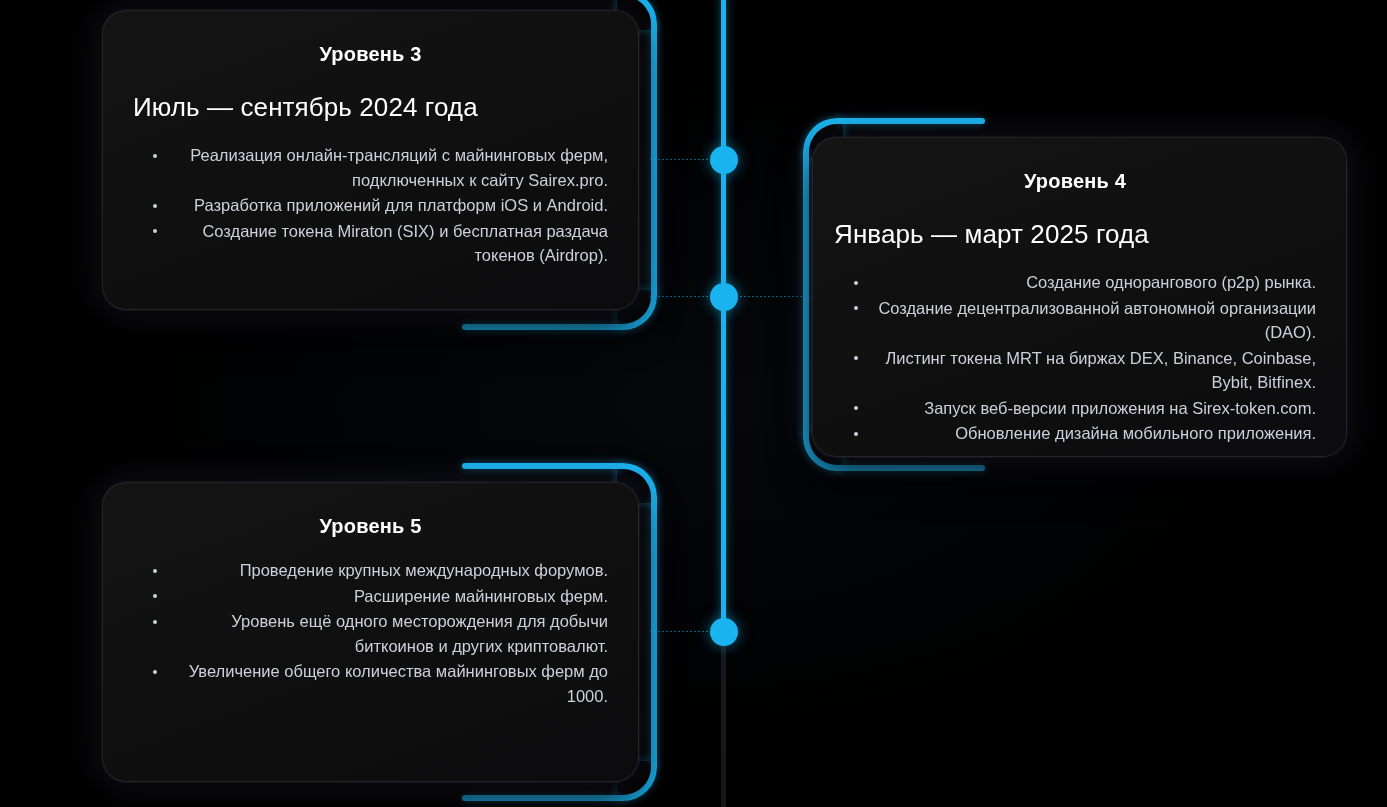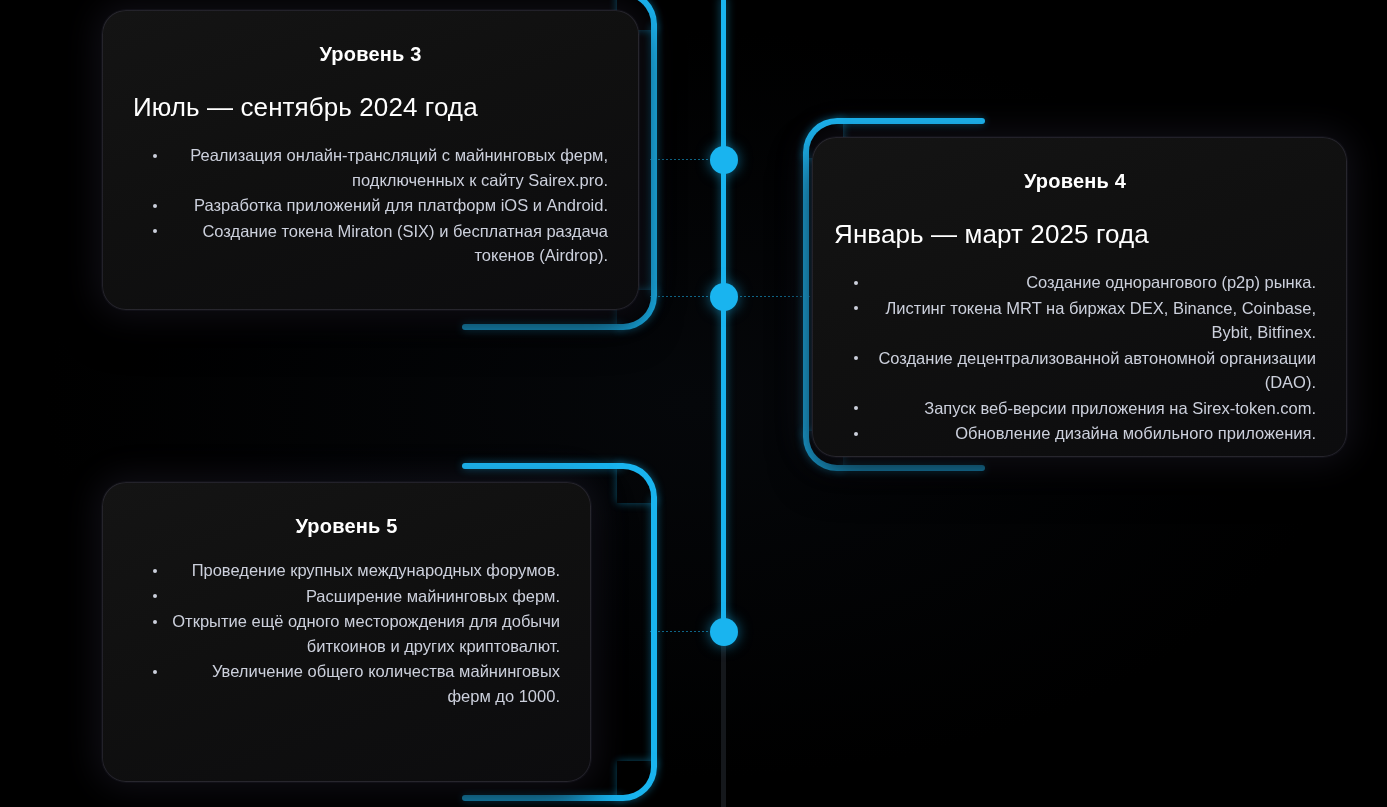--- a/index.html
+++ b/index.html
@@ -156,21 +156,21 @@
   
   #card-l4 { left: 812px; top: 137px; width: 535px; height: 320px; padding-left: 21px; }
   #brk-l4 { left: 803px; top: 118px; width: 182px; height: 353px; }
   #brk-l4 .top    { right: 0; top: 0;    width: 148px; }
   #brk-l4 .bottom { right: 0; bottom: 0; width: 148px; }
   #brk-l4 .left   { left: 0;  top: 34px; height: 285px; }
   #brk-l4 .c-tl   { left: 0;  top: 0;    border-width: 6px 0 0 6px; border-top-left-radius: 34px; }
   #brk-l4 .c-bl   { left: 0;  bottom: 0; border-width: 0 0 6px 6px; border-bottom-left-radius: 34px; }
 
   
-  #card-l5 { left: 102px; top: 482px; width: 489px; height: 300px; }
+  #card-l5 { left: 102px; top: 482px; width: 537px; height: 300px; }
   #brk-l5 { left: 462px; top: 463px; width: 195px; height: 338px; }
   #brk-l5 .top    { left: 0;   top: 0;    width: 161px; }
   #brk-l5 .bottom { left: 0;   bottom: 0; width: 161px; }
   #brk-l5 .right  { right: 0;  top: 34px; height: 270px; }
   #brk-l5 .c-tr   { right: 0;  top: 0;    border-width: 6px 6px 0 0; border-top-right-radius: 34px; }
   #brk-l5 .c-br   { right: 0;  bottom: 0; border-width: 0 6px 6px 0; border-bottom-right-radius: 34px; }
 </style>
 </head>
 <body>
 
@@ -210,37 +210,37 @@
     <i class="corner c-tl"></i>
     <i class="bar-v left"></i>
     <i class="corner c-bl"></i>
     <i class="bar-h bottom"></i>
   </div>
   <div class="card" id="card-l4">
     <div class="level">Уровень 4</div>
     <div class="period">Январь — март 2025 года</div>
     <ul class="items">
       <li>Создание однорангового (p2p) рынка.</li>
+      <li>Создание децентрализованной автономной организации (DAO).</li>
       <li>Листинг токена MRT на биржах DEX, Binance, Coinbase, Bybit, Bitfinex.</li>
-      <li>Создание децентрализованной автономной организации (DAO).</li>
       <li>Запуск веб-версии приложения на Sirex-token.com.</li>
       <li>Обновление дизайна мобильного приложения.</li>
     </ul>
   </div>
 
   <div class="bracket" id="brk-l5">
     <i class="bar-h top"></i>
     <i class="corner c-tr"></i>
     <i class="bar-v right"></i>
     <i class="corner c-br"></i>
     <i class="bar-h bottom"></i>
   </div>
   <div class="card" id="card-l5">
     <div class="level">Уровень 5</div>
     <ul class="items">
       <li>Проведение крупных международных форумов.</li>
       <li>Расширение майнинговых ферм.</li>
-      <li>Открытие ещё одного месторождения для добычи биткоинов и других криптовалют.</li>
+      <li>Уровень ещё одного месторождения для добычи биткоинов и других криптовалют.</li>
       <li>Увеличение общего количества майнинговых ферм до 1000.</li>
     </ul>
   </div>
 
 </div>
 
 </body></html>

